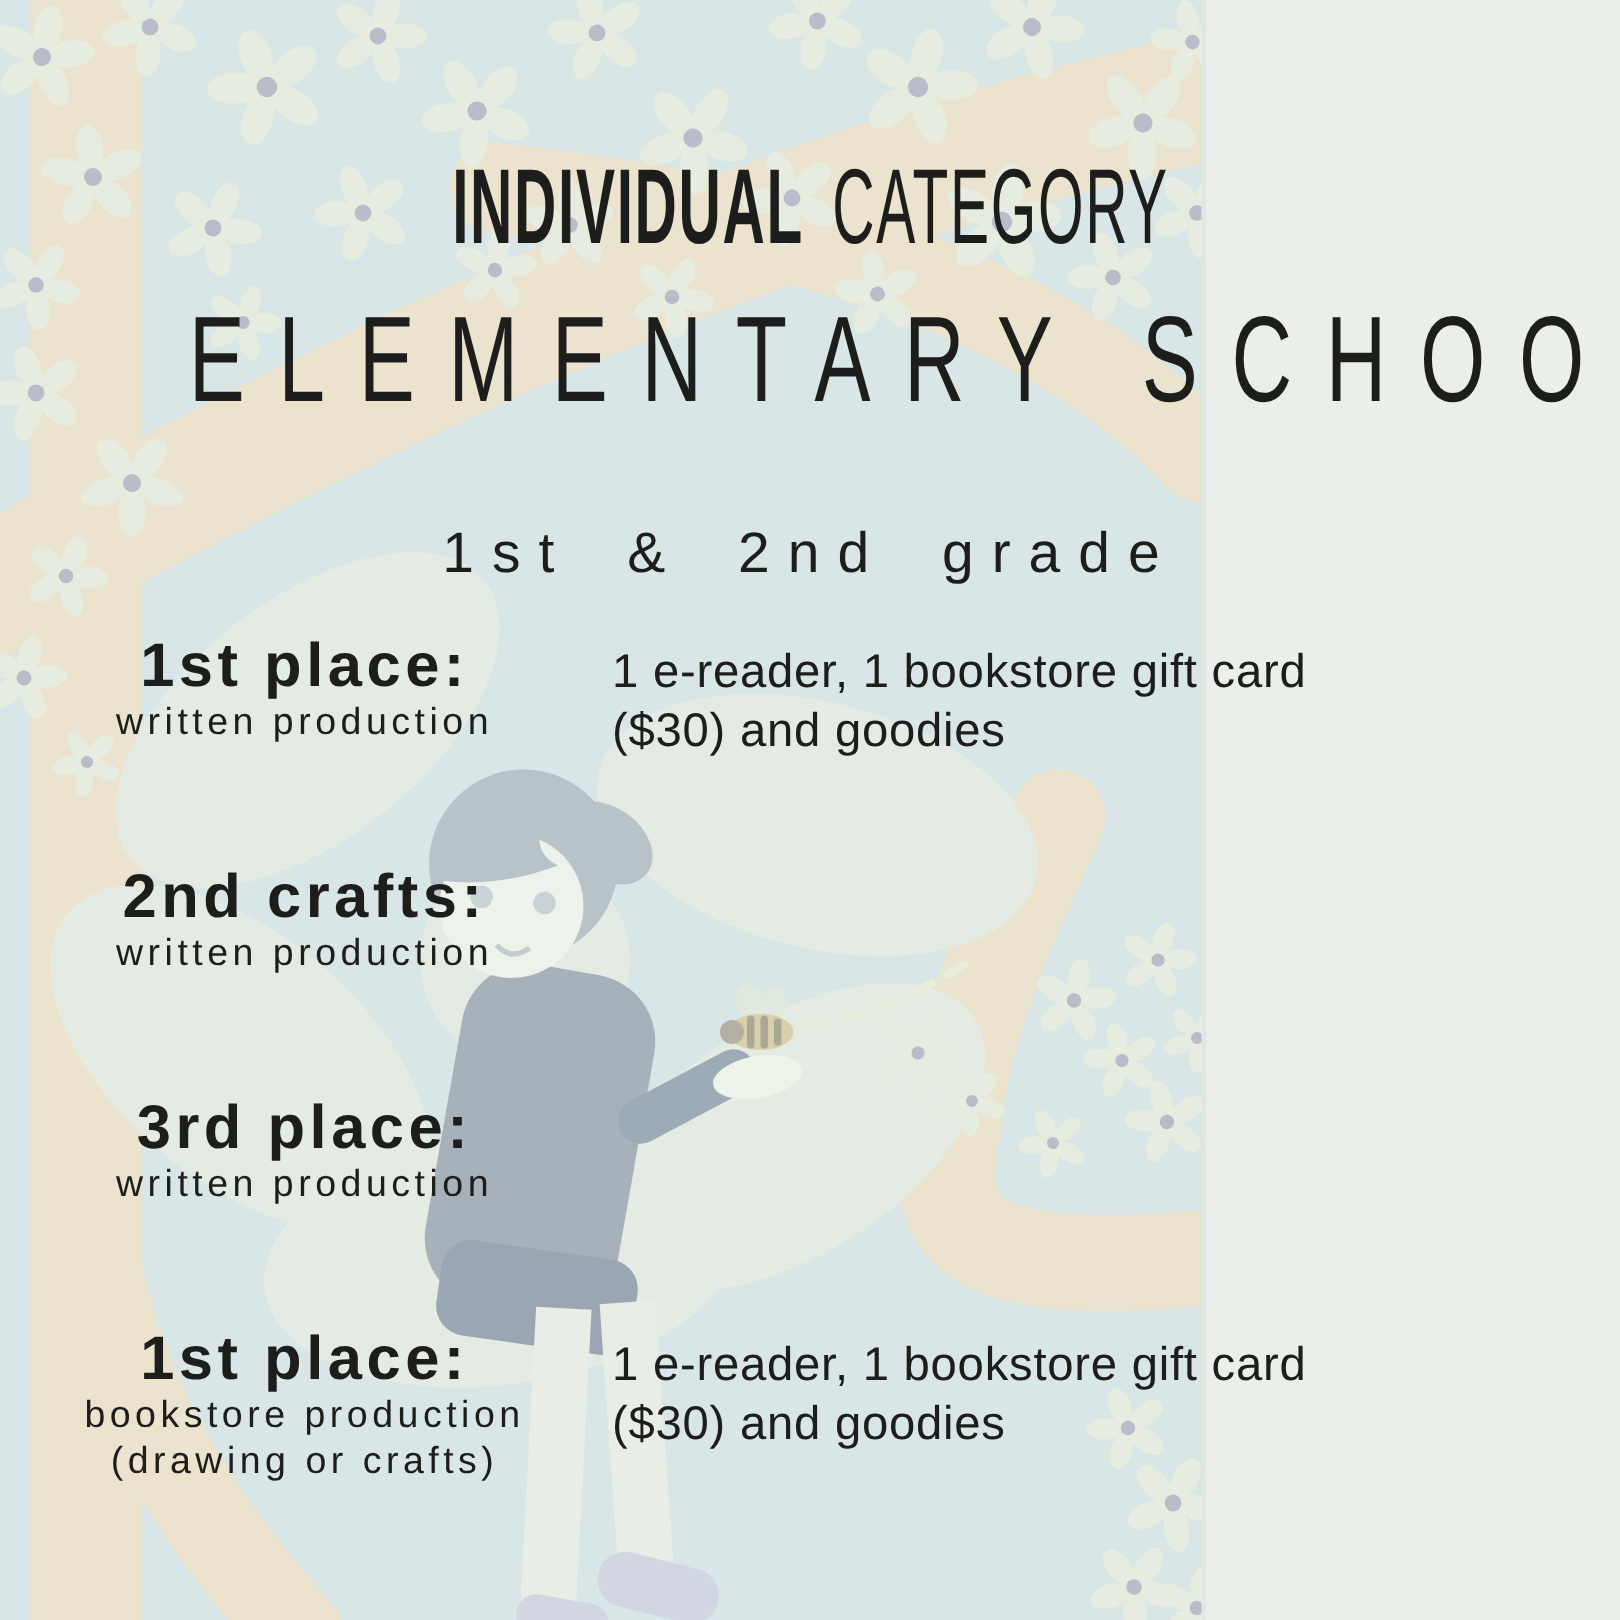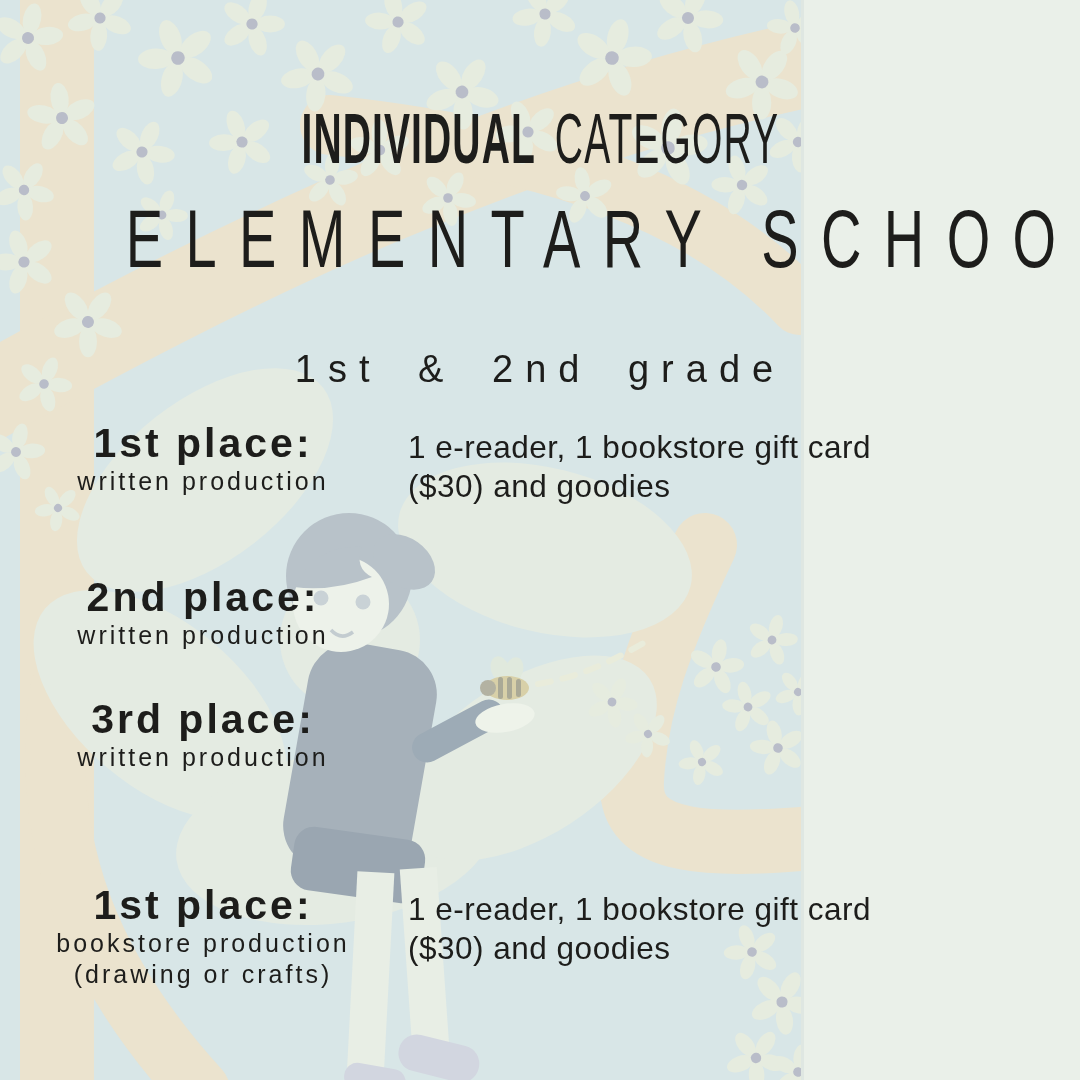--- a/index.html
+++ b/index.html
@@ -42,21 +42,21 @@
 
   .subtitle {
     position: absolute; top: 304px; left: 0; width: 1080px;
     text-align: center; font-size: 38px; font-weight: 400;
     letter-spacing: 12px; word-spacing: 14px;
     margin-right: -12px; white-space: nowrap; margin-top: 44px;
   }
 
   
   .entry { position: absolute; left: 36px; display: flex; align-items: flex-start; gap: 28px; }
-  .e1 { top: 422px; } .e2 { top: 576px; } .e3 { top: 698px; } .e4 { top: 884px; }
+  .e1 { top: 422px; } .e2 { top: 576px; } .e3 { top: 730px; } .e4 { top: 884px; }
   .place-col { width: 334px; text-align: center; flex: 0 0 auto; }
   .place {
     font-size: 41px; font-weight: 700; letter-spacing: 3px;
     line-height: 1.06; white-space: nowrap;
   }
   .sub {
     font-size: 25px; font-weight: 400; letter-spacing: 3px;
     line-height: 1.1; margin-top: 3px; white-space: nowrap;
   }
   .desc {
@@ -203,21 +203,21 @@
       <div class="sub"></div>
     </div>
     <div class="desc">
       <span class="dline">1 e-reader, 1 bookstore gift card</span>
       <span class="dline">($30) and goodies</span>
     </div>
   </div>
 
   <div class="entry e2">
     <div class="place-col">
-      <div class="place">2nd place:</div>
+      <div class="place">2nd crafts:</div>
       <div class="sub">written production</div>
       <div class="sub"></div>
     </div>
   </div>
 
   <div class="entry e3">
     <div class="place-col">
       <div class="place">3rd place:</div>
       <div class="sub">written production</div>
       <div class="sub"></div>

